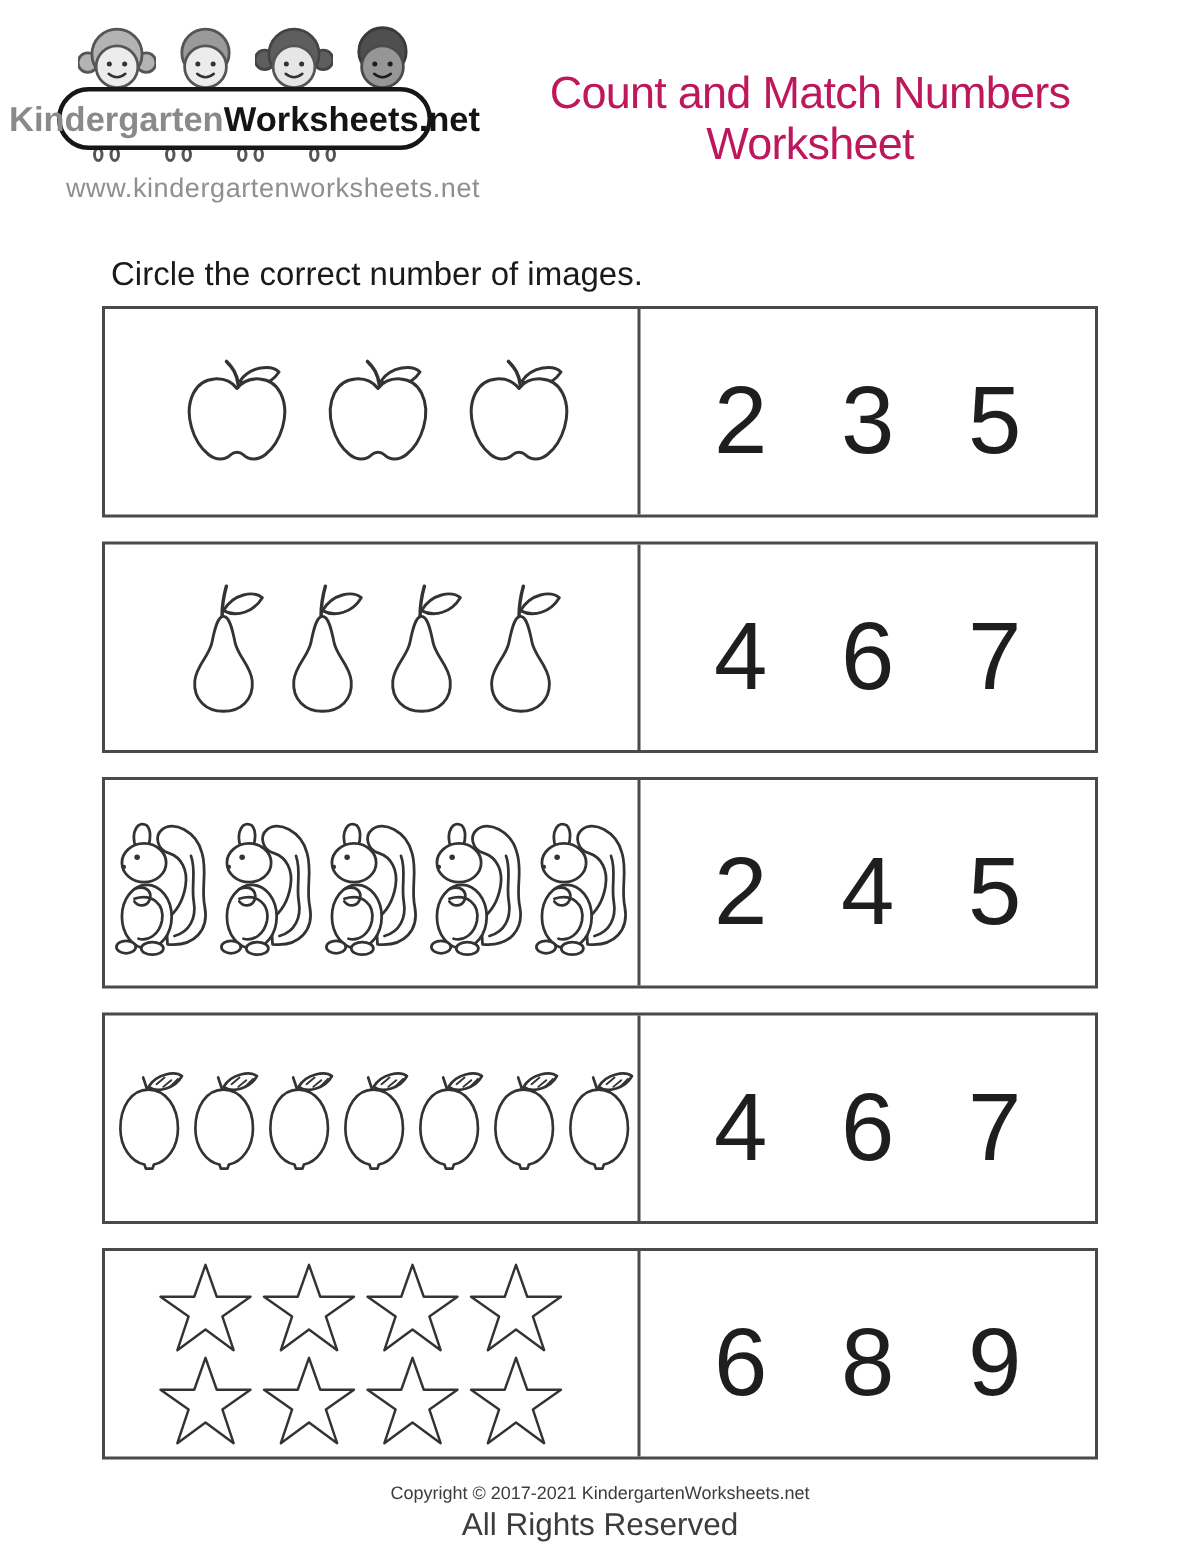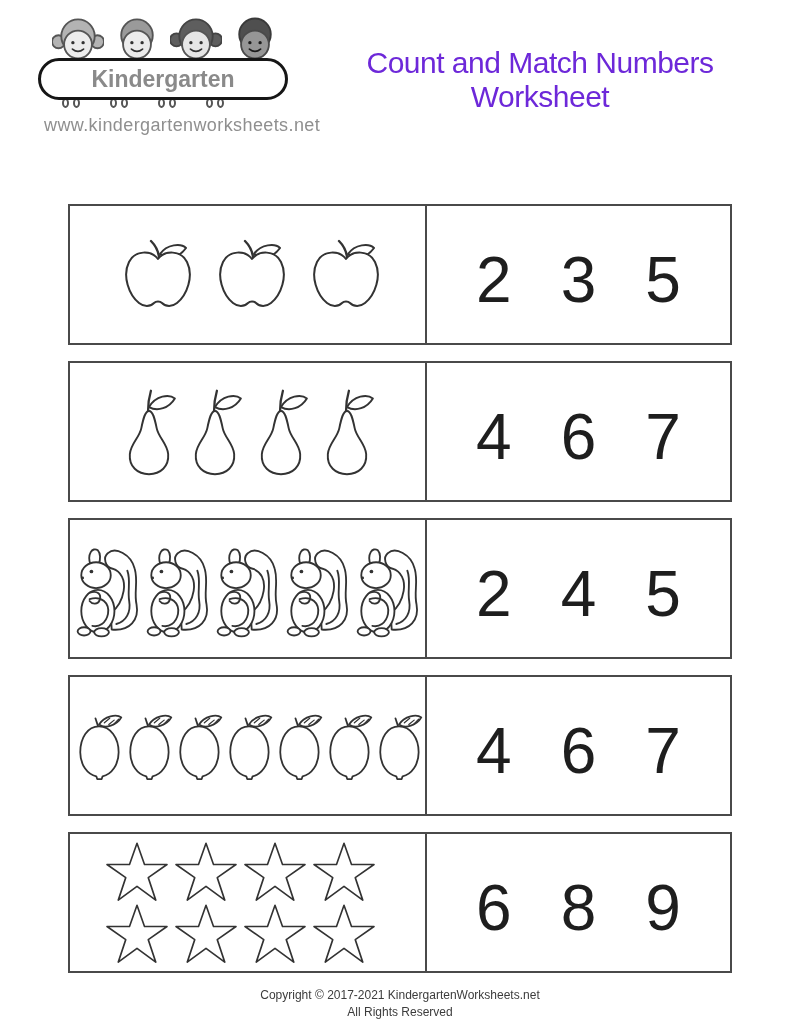--- a/index.html
+++ b/index.html
@@ -20,21 +20,21 @@
   .banner .gray  { color:#8a8a8a; font-weight:bold; font-size:23px; }
   .banner .black { color:#141414; font-weight:bold; font-size:23px; }
   .feet { position:absolute; left:24px; top:86px; display:flex; gap:30px; z-index:1; }
   .feet .pair { display:flex; gap:4px; }
   .feet .foot { width:7px; height:10px; border:2px solid #555; border-radius:50%; background:#fff; }
   .logo-url { position:absolute; left:6px; top:103px; font-size:18px; color:#8f8f8f; letter-spacing:.4px; }
 
   
   .title {
     position:absolute; left:300px; top:46px; width:480px; text-align:center;
-    font-size:30px; color:#6d28d9; letter-spacing:-.5px;
+    font-size:30px; color:#be185d; letter-spacing:-.5px;
   }
   .name-row { position:absolute; left:440px; top:126px; width:308px; display:flex; align-items:flex-end; }
   .name-label { font-size:29px; color:#161616; }
   .name-line { flex:1; border-bottom:2.5px solid #161616; height:34px; margin-left:2px; }
 
   .instruction { position:absolute; left:74px; top:170px; font-size:22px; color:#1a1a1a; }
 
   
   .rows { position:absolute; left:68px; top:204px; width:664px; }
   .row {
@@ -51,21 +51,21 @@
   .images.star     { padding-left:34px; padding-right:48px; gap:3px; flex-wrap:wrap; align-content:center; row-gap:2px; }
   .choices {
     flex:1; display:flex; align-items:center; justify-content:space-evenly;
     font-size:64px; color:#1e1e1e; padding-top:10px;
   }
   .choices span { line-height:1; }
 
   
   .footer { position:absolute; left:0; top:988px; width:100%; text-align:center; color:#3c3c3c; }
   .footer .l1 { font-size:12px; }
-  .footer .l2 { font-size:12px; margin-top:3px; }
+  .footer .l2 { font-size:21px; margin-top:3px; }
 
   .symdefs { position:absolute; width:0; height:0; overflow:hidden; }
 </style>
 </head>
 <body>
 
 <svg class="symdefs" xmlns="http://www.w3.org/2000/svg" aria-hidden="true">
   <defs>
     <g id="sym-apple" fill="#fff" stroke="#333" stroke-width="2" stroke-linecap="round" stroke-linejoin="round">
       <path d="M41,20 C40,12 37,8 33,4" fill="none" stroke-width="2.4"></path>
@@ -134,20 +134,21 @@
       <svg width="52" height="52" viewBox="0 0 56 56">
         <circle cx="28" cy="24" r="17" fill="#4f4f4f" stroke="#3a3a3a" stroke-width="2"></circle>
         <circle cx="28" cy="35" r="15" fill="#969696" stroke="#4a4a4a" stroke-width="2"></circle>
         <circle cx="22.5" cy="33" r="1.8" fill="#1c1c1c"></circle>
           <circle cx="33.5" cy="33" r="1.8" fill="#1c1c1c"></circle>
         <path d="M22,40 Q28,45 34,40" fill="none" stroke="#1c1c1c" stroke-width="1.8" stroke-linecap="round"></path>
       </svg>
     </div>
     <div class="banner">
       <span class="gray">Kindergarten</span>
+        <span class="black">Worksheets.net</span>
     </div>
     <div class="feet">
       <div class="pair">
           <div class="foot"></div>
           <div class="foot"></div>
         </div>
       <div class="pair">
           <div class="foot"></div>
           <div class="foot"></div>
         </div>
@@ -158,20 +159,21 @@
       <div class="pair">
           <div class="foot"></div>
           <div class="foot"></div>
         </div>
     </div>
     <div class="logo-url">www.kindergartenworksheets.net</div>
   </div>
 
   <div class="title">Count and Match Numbers Worksheet</div>
 
+  <div class="instruction">Circle the correct number of images.</div>
 
   <div class="rows">
     <div class="row">
       <div class="images apple">
           <svg width="88" height="76" viewBox="0 0 80 76">
             <use href="#sym-apple"></use>
           </svg>
           <svg width="88" height="76" viewBox="0 0 80 76">
             <use href="#sym-apple"></use>
           </svg>

